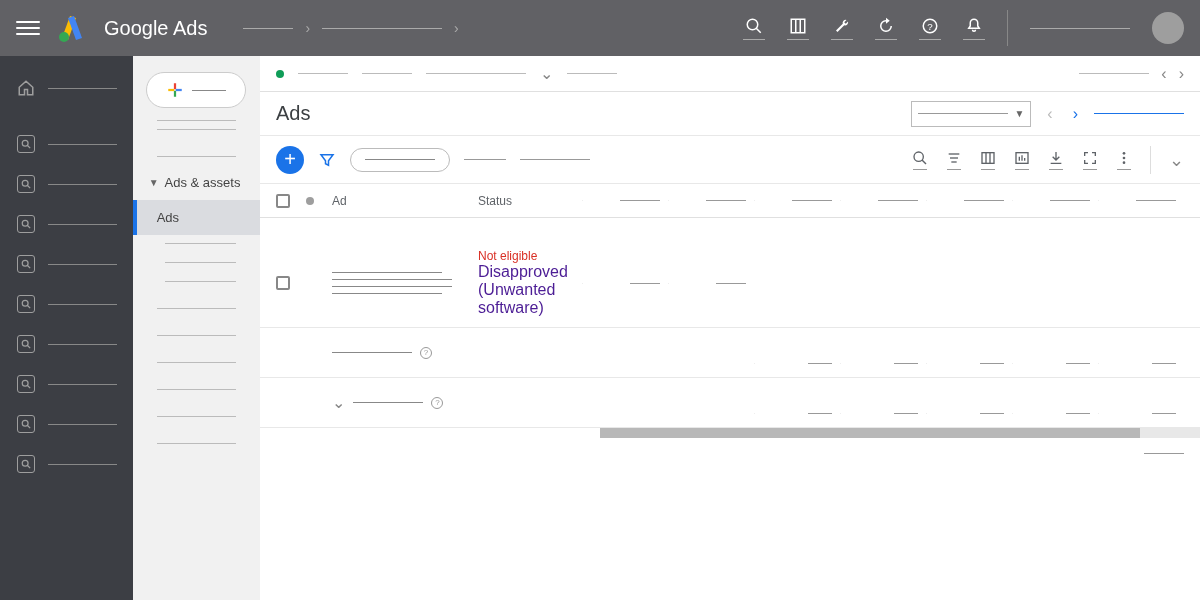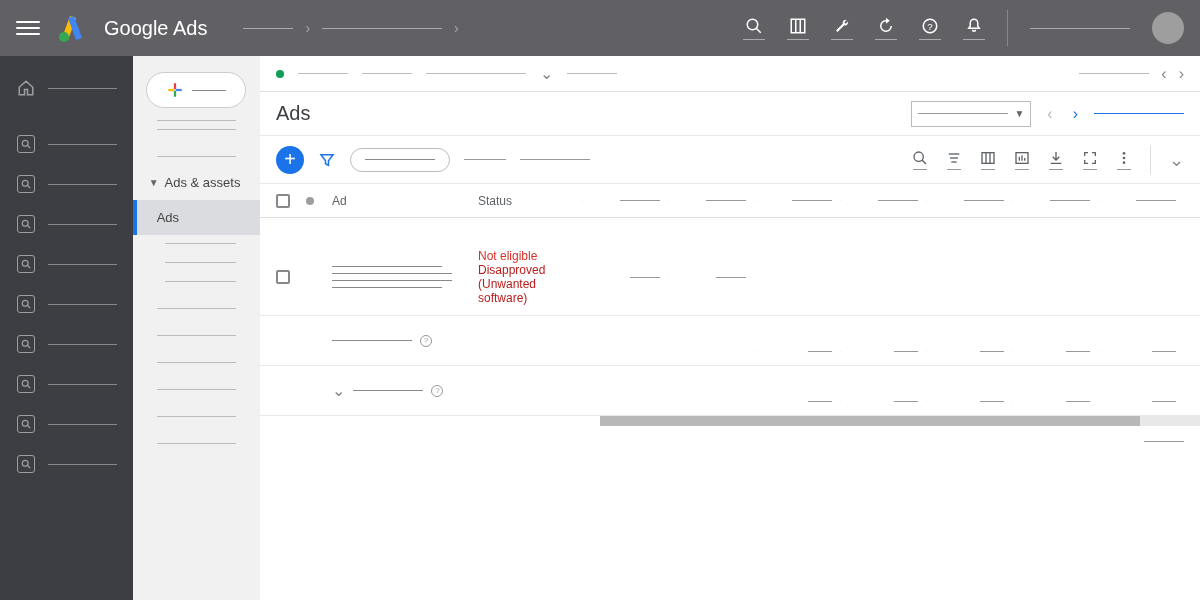--- a/index.html
+++ b/index.html
@@ -75,21 +75,21 @@
 .col-ad { width: 146px; }
 .col-status { width: 104px; }
 .col-n { width: 86px; border-left: 1px solid #eee; padding: 0 8px; }
 .checkbox { width: 14px; height: 14px; border: 2px solid #888; border-radius: 2px; cursor: pointer; }
 
 .trow { display: flex; align-items: center; border-bottom: 1px solid #e8e8e8; padding: 10px 16px; min-height: 68px; }
 .cell { font-size: 12px; color: #444; margin-top: 21px; }
 .cell-lines { display: flex; flex-direction: column; gap: 6px; }
 .cell-line { height: 1px; background: #888; }
 .status-bad { color: #d93025; font-size: 12px; }
-.status-sub { color: #b91c1c; font-size: 12px; }
+.status-sub { color: #4c1d95; font-size: 16px; }
 
 .totals { height: 50px; display: flex; align-items: center; border-bottom: 1px solid #e8e8e8; padding: 0 16px; }
 .tot-label { display: flex; align-items: center; gap: 8px; }
 .info { width: 12px; height: 12px; border: 1px solid #999; border-radius: 50%; display: inline-flex; align-items: center; justify-content: center; font-size: 8px; color: #999; cursor: pointer; }
 .scrollbar { height: 10px; background: #e8e8e8; margin: 0 0 0 340px; }
 .scroll-thumb { height: 100%; width: 540px; background: #b8b8b8; }
 .footer { height: 30px; display: flex; align-items: center; justify-content: flex-end; padding: 0 16px; }
 
 svg { display: block; }
 </style>

